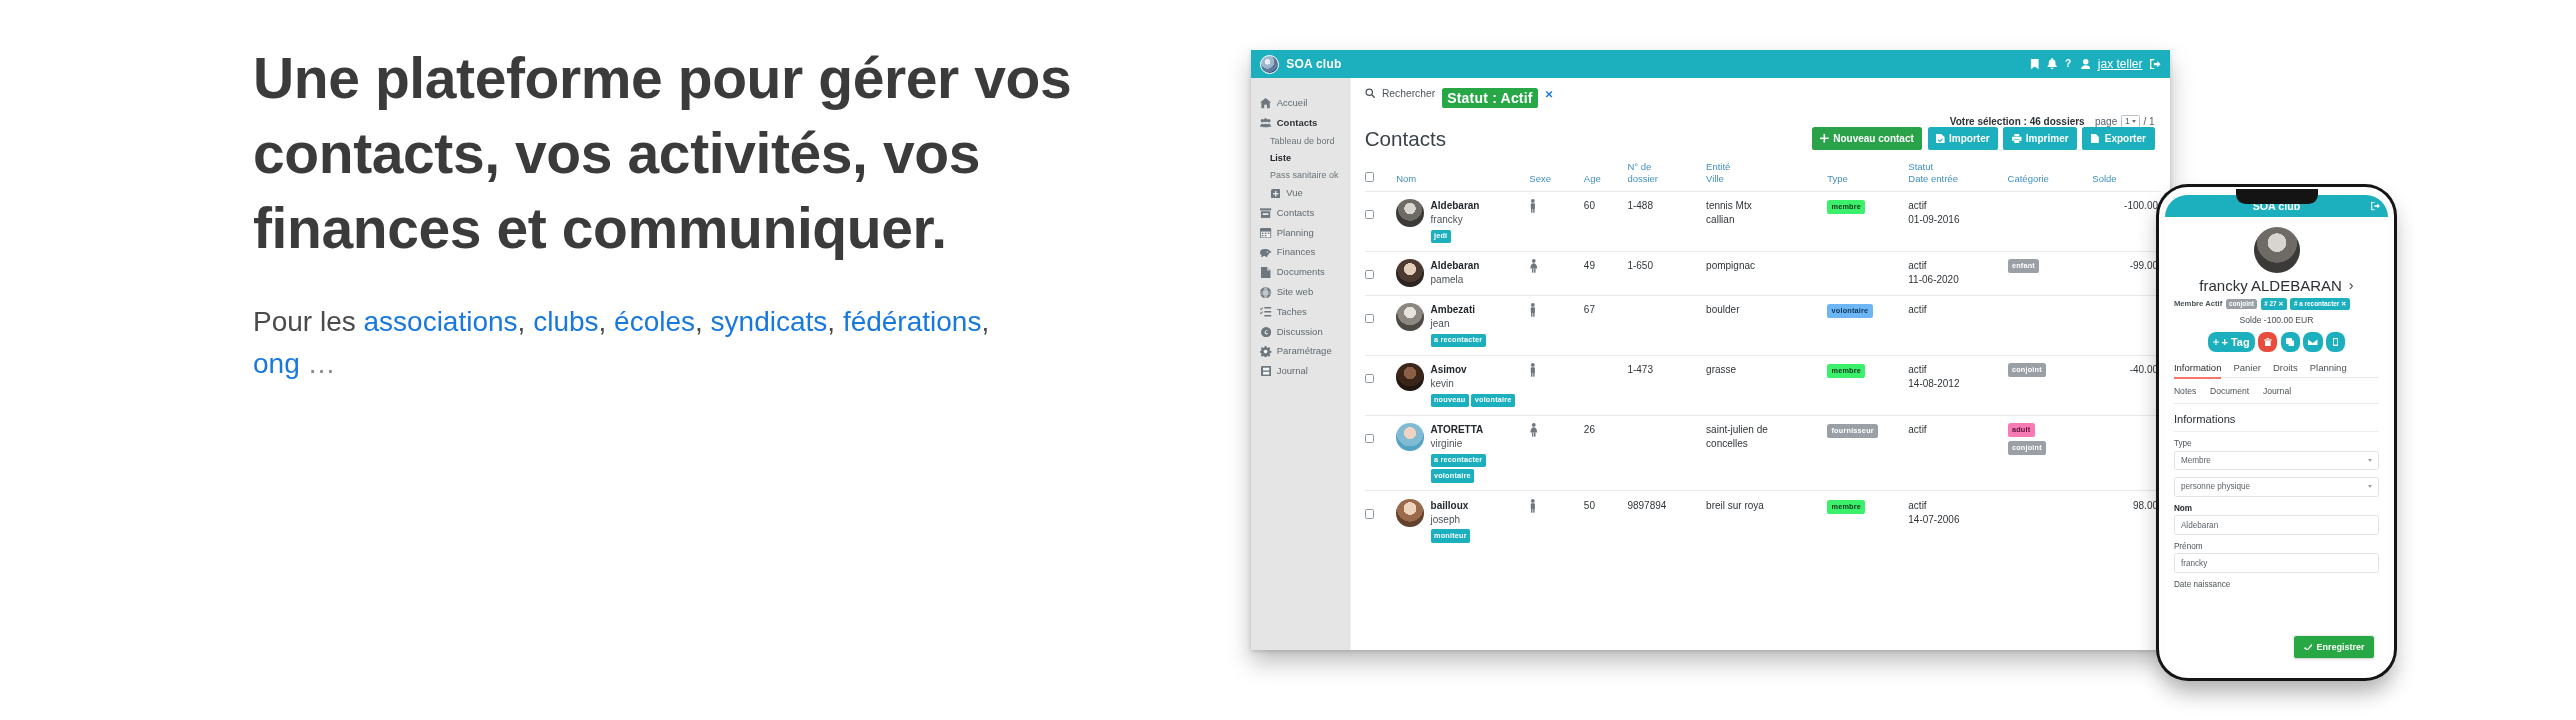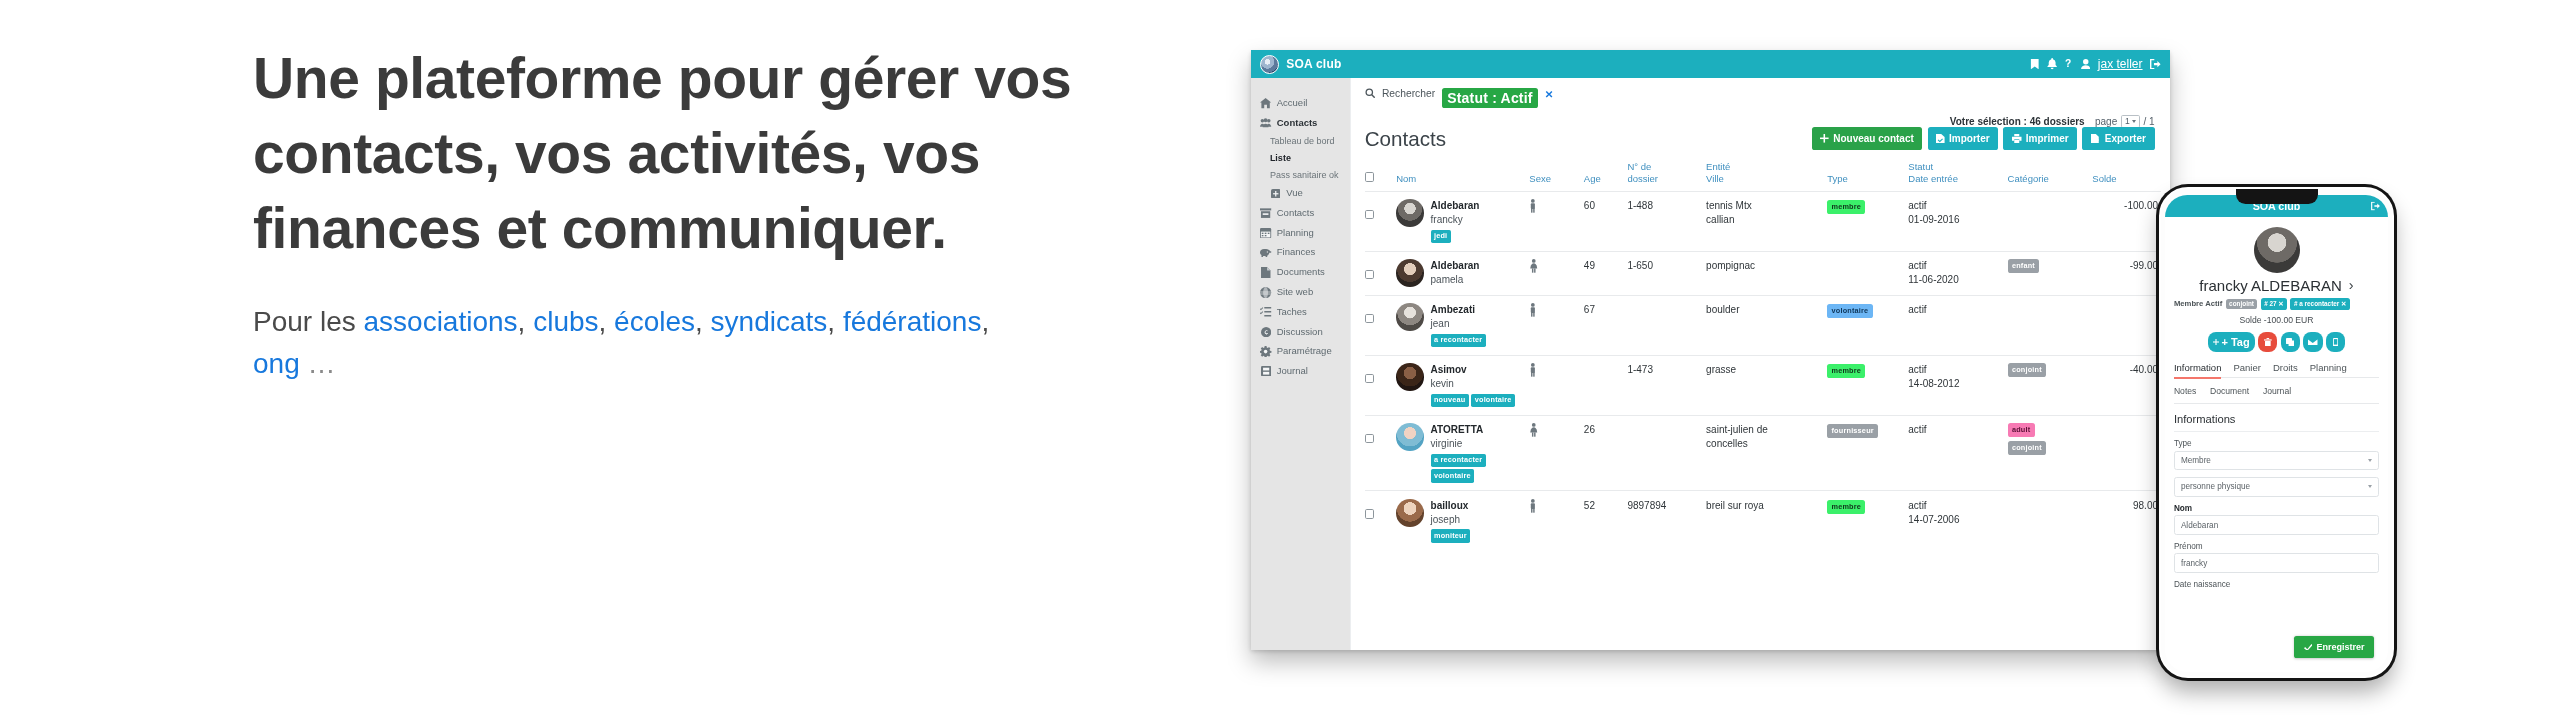--- a/index.html
+++ b/index.html
@@ -678,21 +678,21 @@
                   <td class="col-sexe">
                     <span class="sexicon">
                       <svg width="7.7" height="13.7" viewBox="0 0 9 16">
                         <circle cx="4.5" cy="2.2" r="2.2"></circle>
                         <rect x="2.1" y="5" width="4.8" height="6.6" rx="1"></rect>
                         <rect x="2.4" y="10.6" width="1.7" height="5.4"></rect>
                         <rect x="4.9" y="10.6" width="1.7" height="5.4"></rect>
                       </svg>
                     </span>
                   </td>
-                  <td class="col-age">52</td>
+                  <td class="col-age">50</td>
                   <td class="col-dos">9897894</td>
                   <td class="col-ent">breil sur roya</td>
                   <td class="col-type"><span class="badge b-green">membre</span></td>
                   <td class="col-stat">actif<br>14-07-2006</td>
                   <td class="col-cat">
                     <span class="cats"></span>
                   </td>
                   <td class="col-sol">98.00</td>
                 </tr>
               </tbody>

